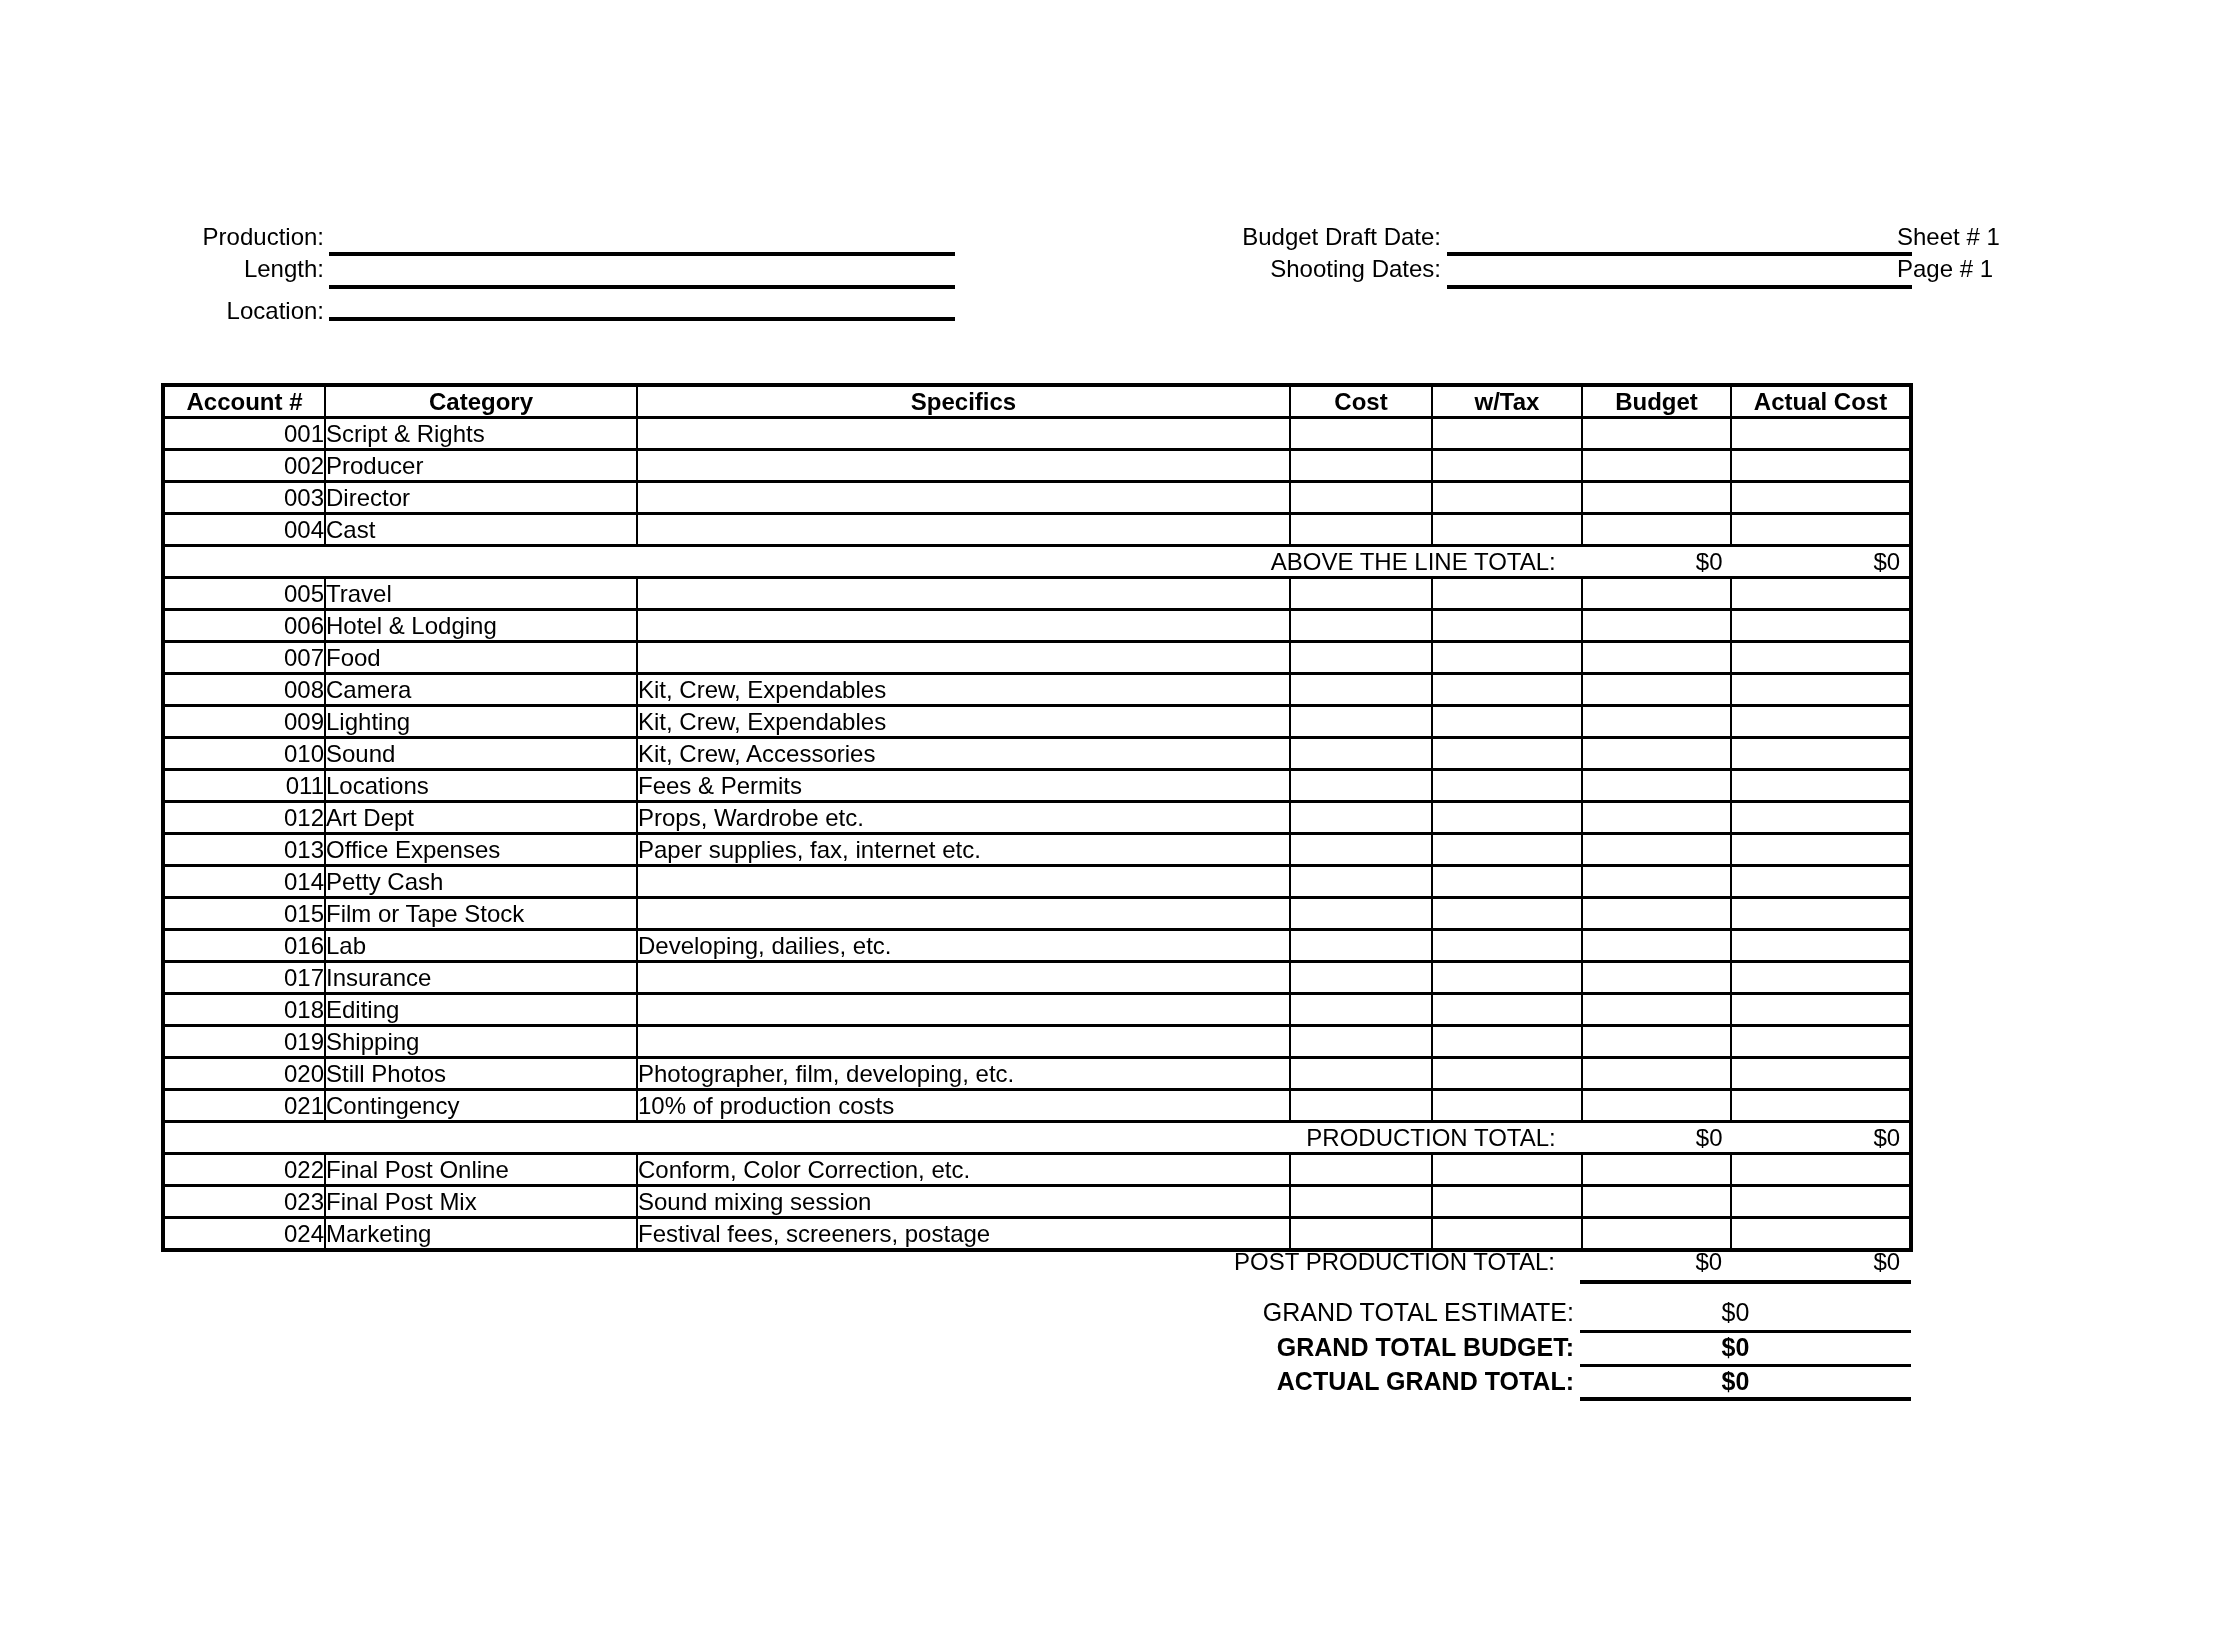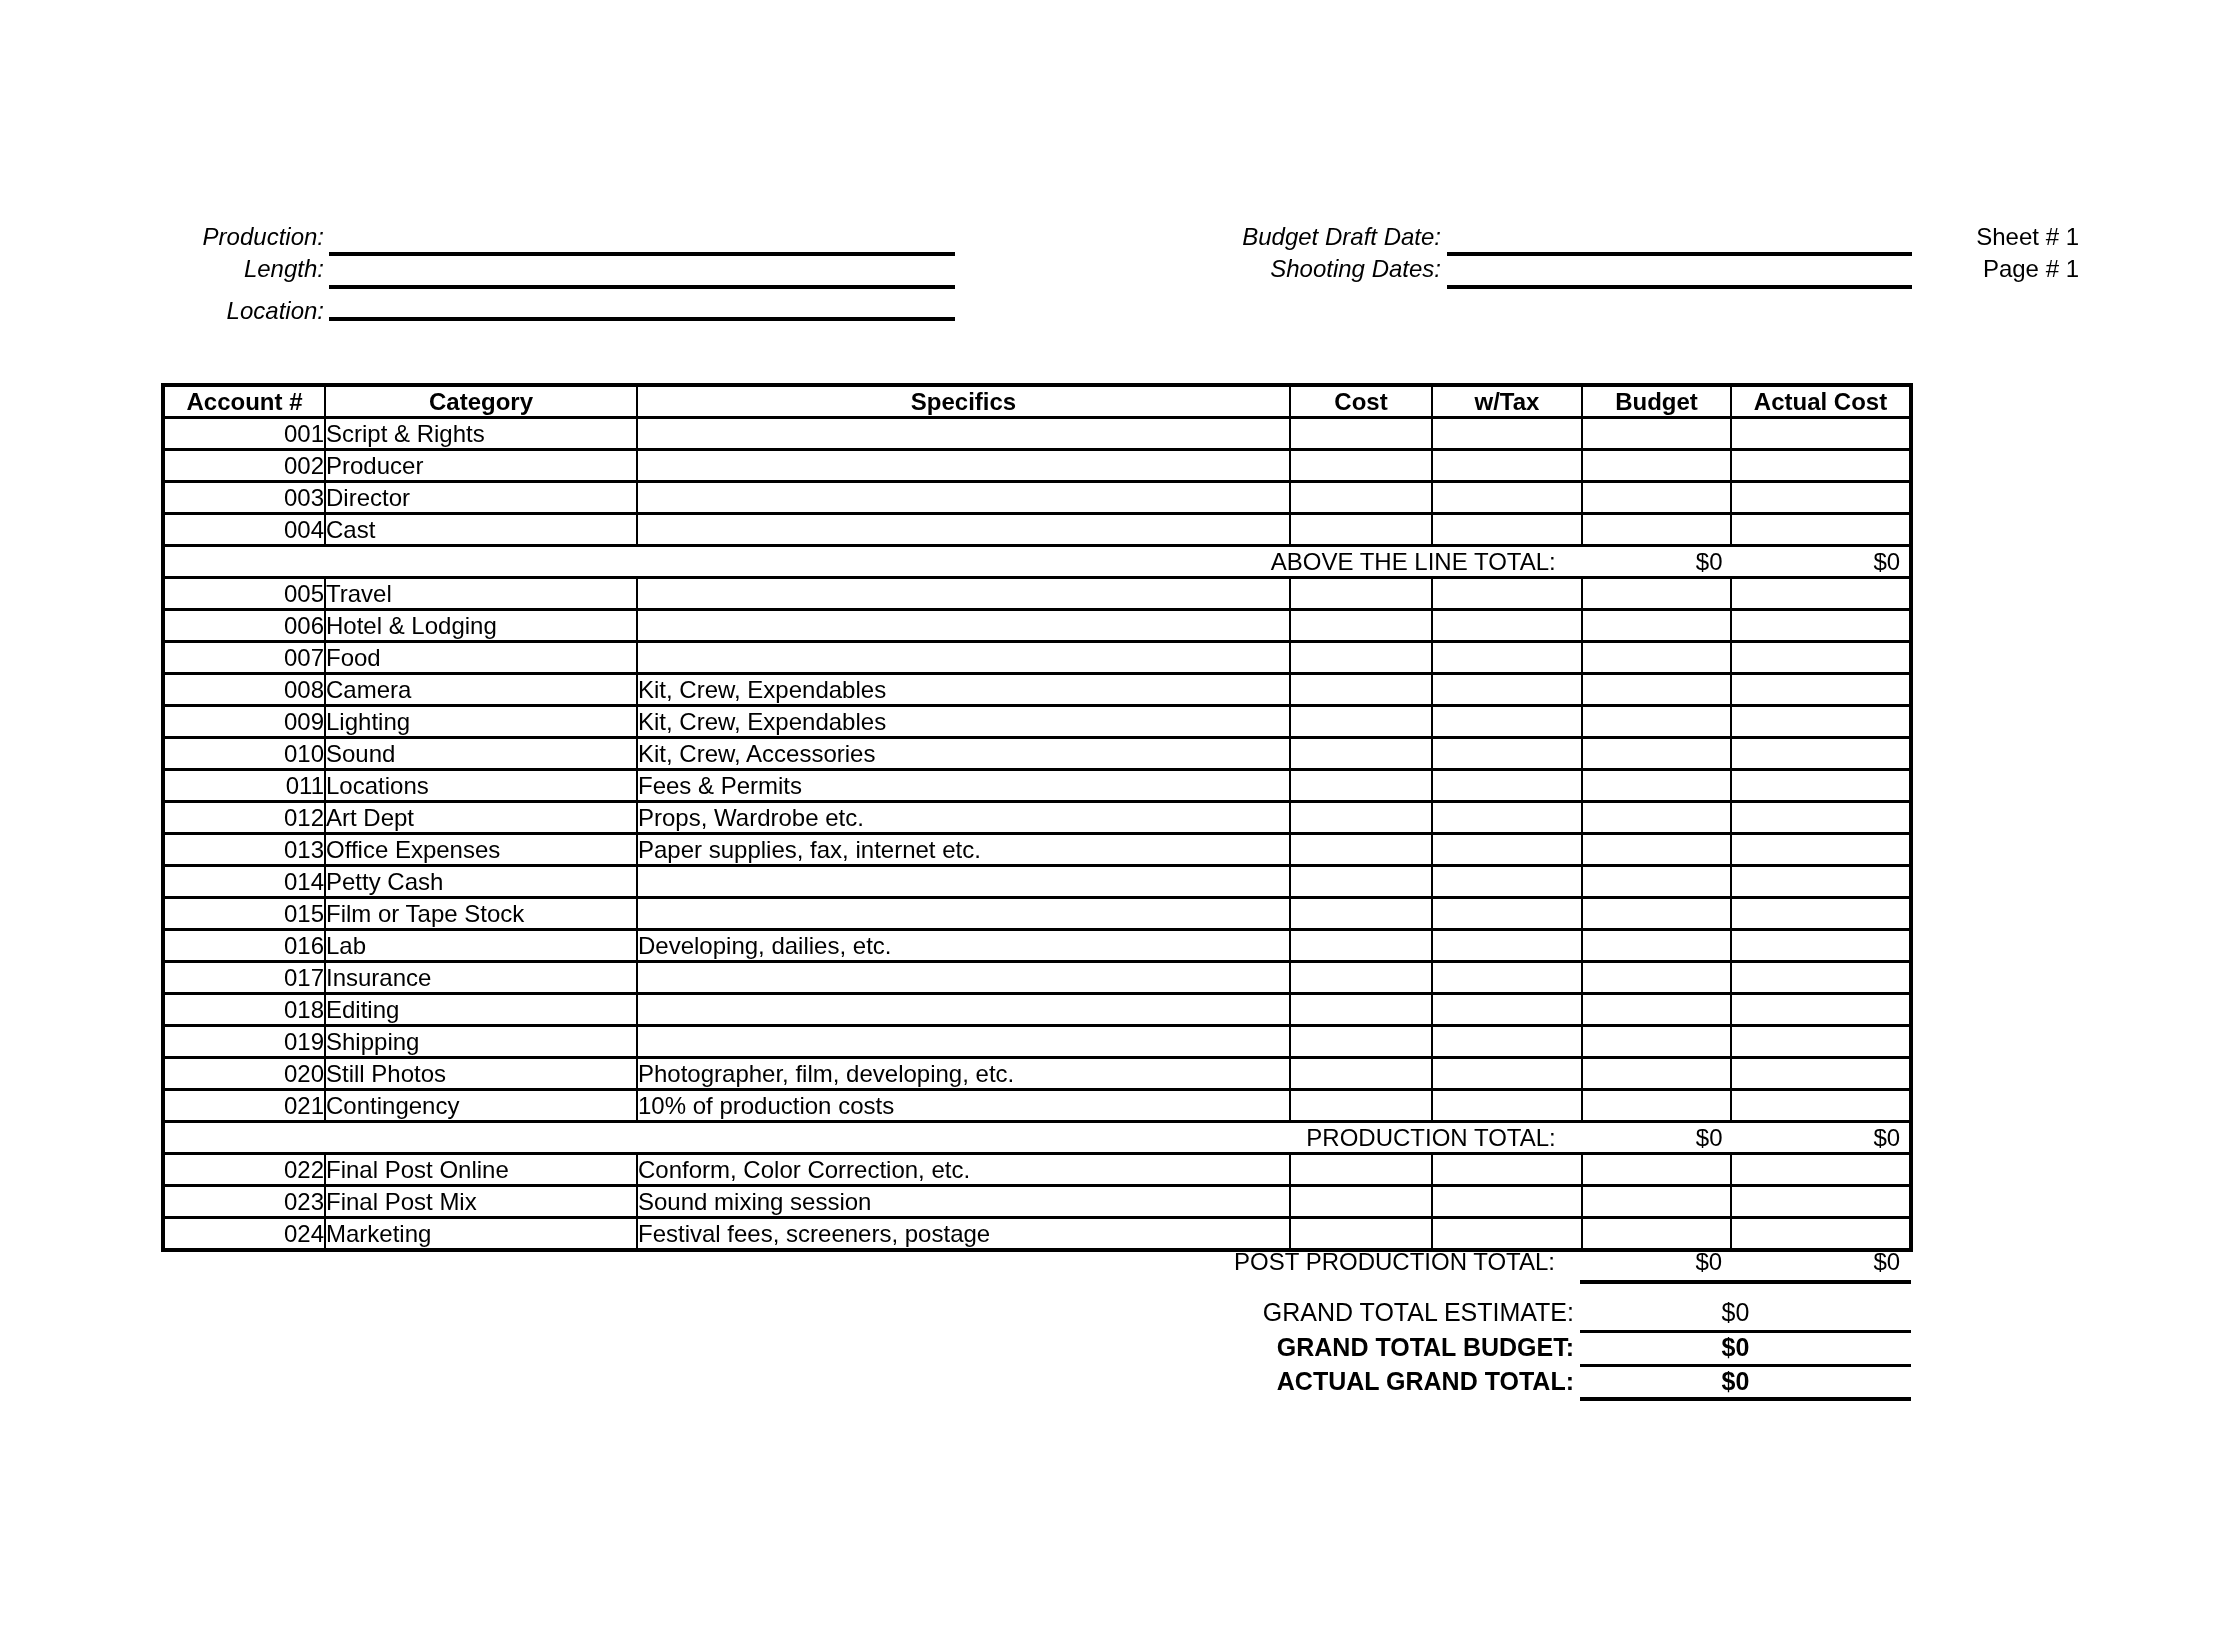--- a/index.html
+++ b/index.html
@@ -11,31 +11,29 @@
     color:#000;
     overflow:hidden;
   }
   
   .flabel{
     position:absolute;
     height:30px;line-height:30px;
     font-size:24px;
     text-align:right;
     white-space:nowrap;
-    font-style:italic;
   }
   .blank{
     position:absolute;
     height:3.5px;background:#000;
   }
   .meta-label{
     position:absolute;
     height:30px;line-height:30px;
     font-size:24px;
-    text-align:right;
     white-space:nowrap;
   }
   
   table.budget{
     position:absolute;
     left:161px;top:355px;
     border-collapse:collapse;
     table-layout:fixed;
     width:1748px;
     font-size:24px;

